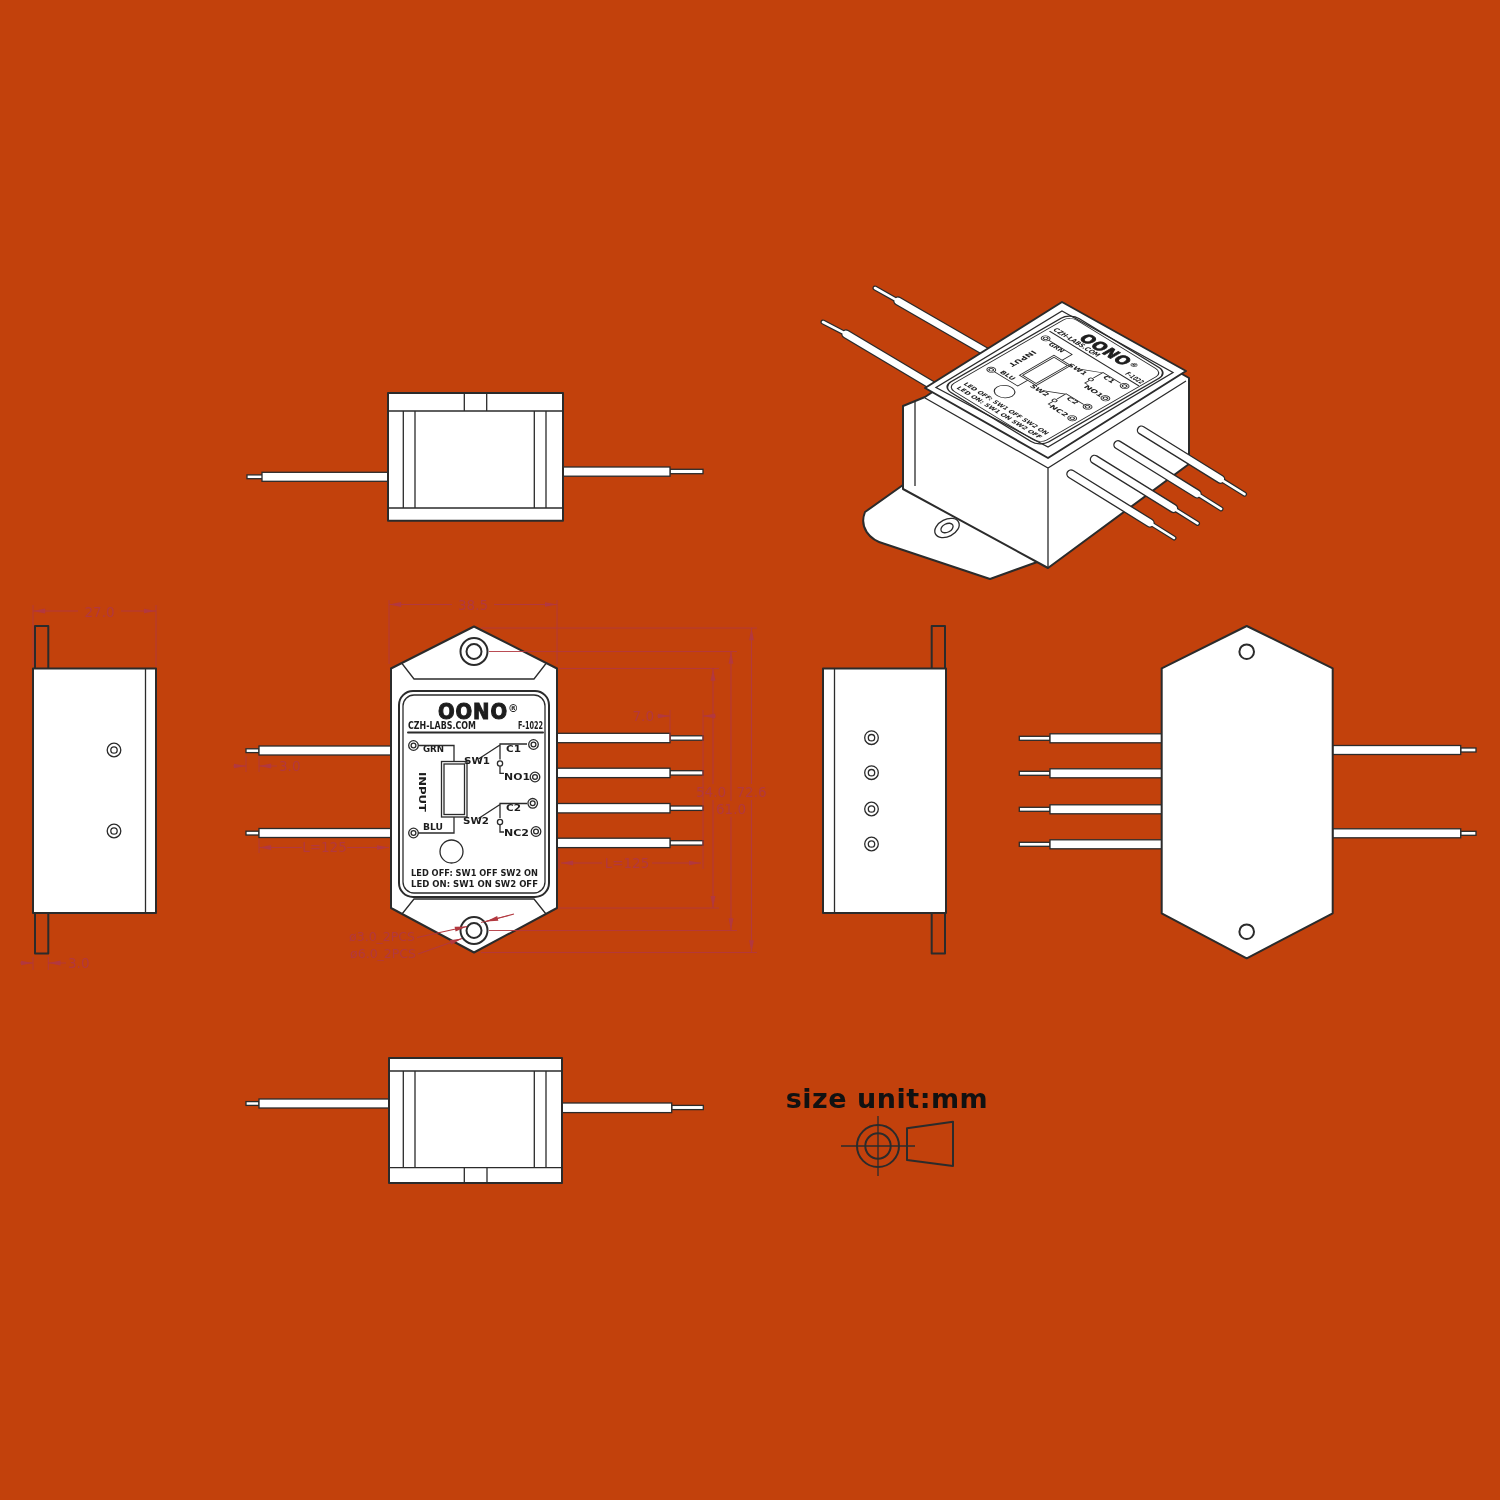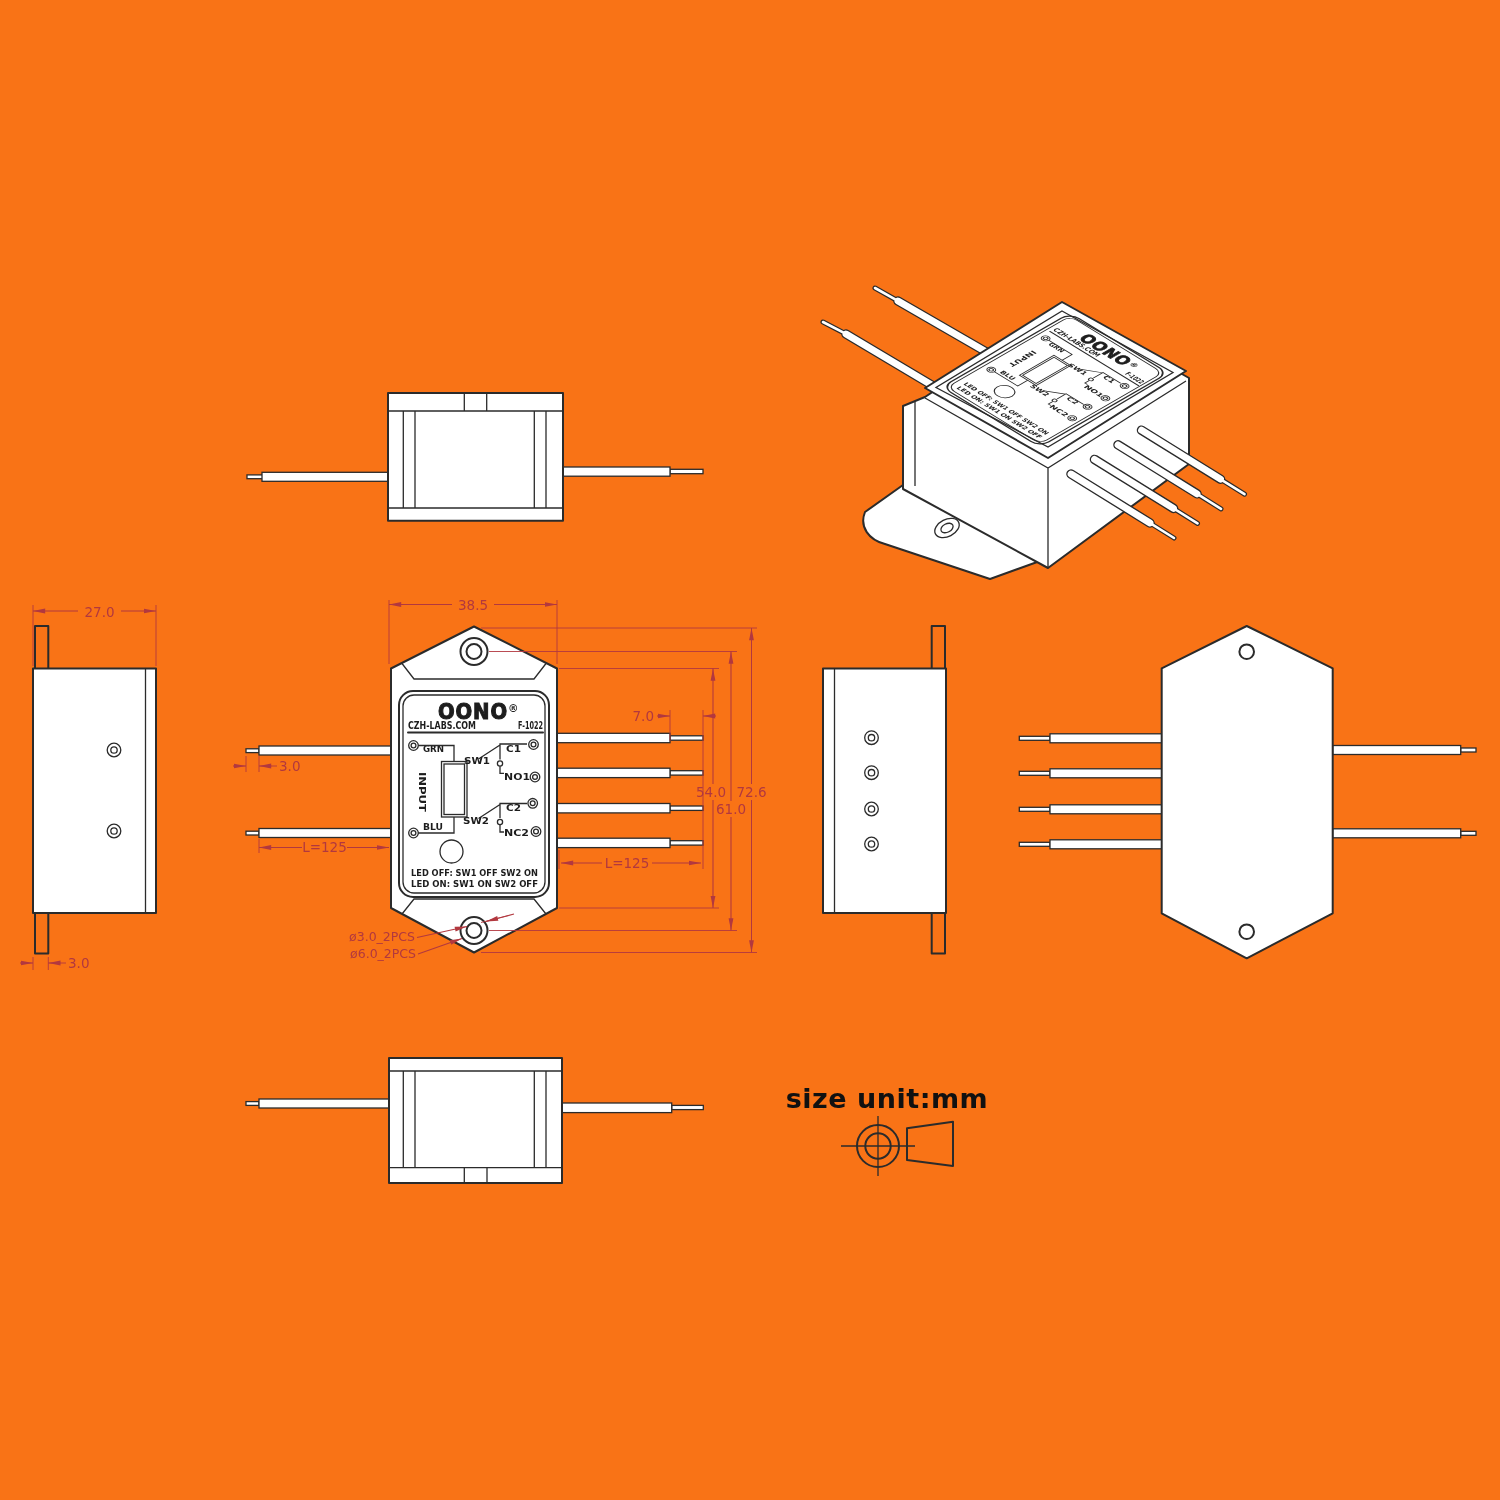--- a/index.html
+++ b/index.html
@@ -1,16 +1,16 @@
 <!DOCTYPE html>
 <html><head>
 <meta charset="utf-8">
 <style>
   html,body{margin:0;padding:0;background:#ffffff;}
-  .page{width:1500px;height:1500px;position:relative;background:#f97316;}
+  .page{width:1500px;height:1500px;position:relative;background:#c2410c;}
   svg text{font-family:"DejaVu Sans","Liberation Sans",sans-serif;}
   .o{fill:#fff;stroke:#2b2b2b;stroke-width:2;stroke-linejoin:round;}
   .l{fill:none;stroke:#2b2b2b;stroke-width:2;stroke-linejoin:round;stroke-linecap:round;}
   .t{fill:none;stroke:#2b2b2b;stroke-width:1.3;}
   .w{fill:#fff;stroke:#2b2b2b;stroke-width:1.3;}
   .wb{stroke:#2b2b2b;fill:none;stroke-linecap:round;}
   .ww{stroke:#fff;fill:none;stroke-linecap:round;}
   .d{fill:none;stroke:#b2383f;stroke-width:1.05;}
   .e{fill:none;stroke:#b2383f;stroke-width:0.9;}
   .dt{fill:#b2383f;font-size:13.5px;}

